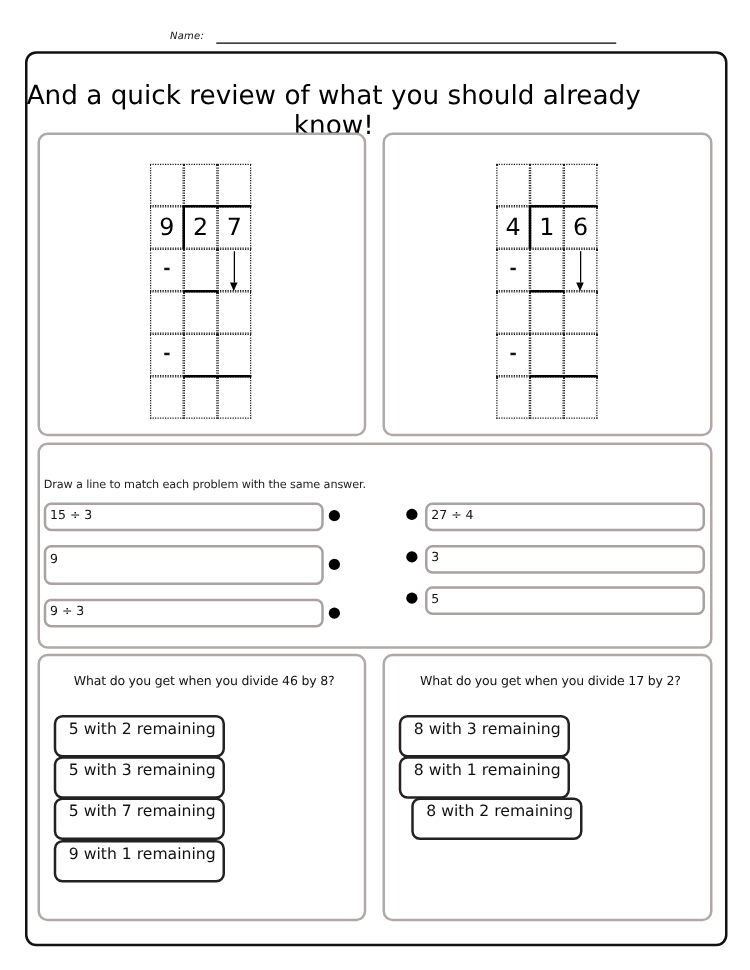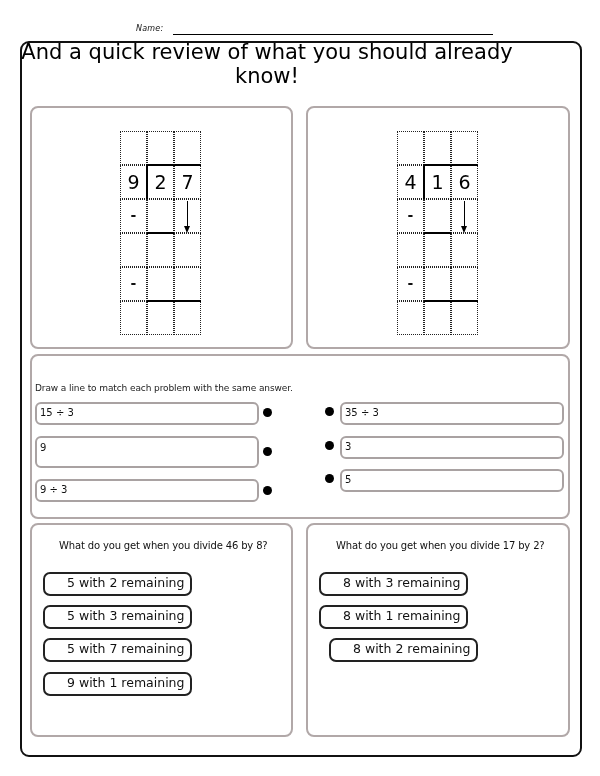--- a/index.html
+++ b/index.html
@@ -3,21 +3,21 @@
 <meta charset="utf-8">
 <style>
   html, body { margin:0; padding:0; background:#fff; }
   body { width:600px; height:776px; position:relative; overflow:hidden;
          font-family:"DejaVu Sans", sans-serif; color:#111; }
   .abs { position:absolute; }
   #name-row { left:0; top:22px; width:600px; height:16px; }
   #name-label { position:absolute; left:136px; top:2px; font-size:8px; letter-spacing:0.2px;font-style:italic; }
   #name-line { position:absolute; left:173px; top:12px; width:320px; height:0; border-top:1px solid #000; }
   #outer { left:20px; top:41px; width:558px; height:712px; border:2px solid #111; border-radius:9px; }
-  #title { left:20px; top:40px; width:494px; text-align:center; font-size:21px; font-family:"DejaVu Sans", sans-serif; color:#000; }
+  #title { left:20px; top:64px; width:494px; text-align:center; font-size:21px; font-family:"DejaVu Sans", sans-serif; color:#000; }
   .panel { position:absolute; border:2px solid #b1a8a8; border-radius:8px; background:#fff; box-sizing:border-box; }
   #panel-div1 { left:30px; top:106px; width:263px; height:243px; }
   #panel-div2 { left:306px; top:106px; width:264px; height:243px; }
   #panel-match { left:30px; top:354px; width:540px; height:165px; }
   #panel-q1 { left:30px; top:523px; width:263px; height:214px; }
   #panel-q2 { left:306px; top:523px; width:264px; height:214px; }
 
   .grid { position:absolute; width:81px; height:204px; }
   .cell { position:absolute; width:27px; height:34px; box-sizing:border-box;
           border:1px dotted #222; }
@@ -29,22 +29,22 @@
   .arrow-line { position:absolute; width:0; border-left:1px solid #000; }
   .arrow-head { position:absolute; width:0; height:0; border-left:3px solid transparent; border-right:3px solid transparent; border-top:7px solid #000; }
 
   #match-instr { left:35px; top:383px; font-size:9px; color:#222; letter-spacing:-0.1px; }
   .mbox { position:absolute; height:23px; border:2px solid #a9a2a2; border-radius:6px; box-sizing:border-box;
           font-size:10px; line-height:18px; padding-left:3px; background:#fff; }
   .mbox.tall { height:32px; line-height:20px; }
   .dot { position:absolute; width:9px; height:9px; border-radius:50%; background:#000; }
 
   .qtext { position:absolute; font-size:10px; color:#111; letter-spacing:-0.15px;margin-left:24px; }
-  .ans { position:absolute; height:24px; border:2px solid #222; border-radius:7px; box-sizing:border-box;
-         font-size:12.5px; line-height:18px; padding:0 6px 0 22px; background:#fff; white-space:nowrap; }
+  .ans { position:absolute; height:34px; border:2px solid #222; border-radius:7px; box-sizing:border-box;
+         font-size:12.5px; line-height:18px; padding:0 6px 0 10px; background:#fff; white-space:nowrap; }
 </style>
 </head>
 <body>
 
 <div id="name-row" class="abs">
   <span id="name-label">Name:</span>
   <div id="name-line"></div>
 </div>
 
 <div id="outer" class="abs"></div>
@@ -127,21 +127,21 @@
 <div class="mbox" style="left:35px;top:479px;width:224px;">9 ÷ 3</div>
 
 <div class="dot" style="left:263px;top:408px;"></div>
 <div class="dot" style="left:263px;top:447px;"></div>
 <div class="dot" style="left:263px;top:486px;"></div>
 
 <div class="dot" style="left:325px;top:407px;"></div>
 <div class="dot" style="left:325px;top:441px;"></div>
 <div class="dot" style="left:325px;top:474px;"></div>
 
-<div class="mbox" style="left:340px;top:402px;width:224px;">35 ÷ 3</div>
+<div class="mbox" style="left:340px;top:402px;width:224px;">27 ÷ 4</div>
 <div class="mbox" style="left:340px;top:436px;width:224px;">3</div>
 <div class="mbox" style="left:340px;top:469px;width:224px;">5</div>
 
 <div class="qtext" style="left:35px;top:540px;">What do you get when you divide 46 by 8?</div>
 <div class="ans" style="left:43px;top:572px;">5 with 2 remaining</div>
 <div class="ans" style="left:43px;top:605px;">5 with 3 remaining</div>
 <div class="ans" style="left:43px;top:638px;">5 with 7 remaining</div>
 <div class="ans" style="left:43px;top:672px;">9 with 1 remaining</div>
 
 <div class="qtext" style="left:312px;top:540px;">What do you get when you divide 17 by 2?</div>

